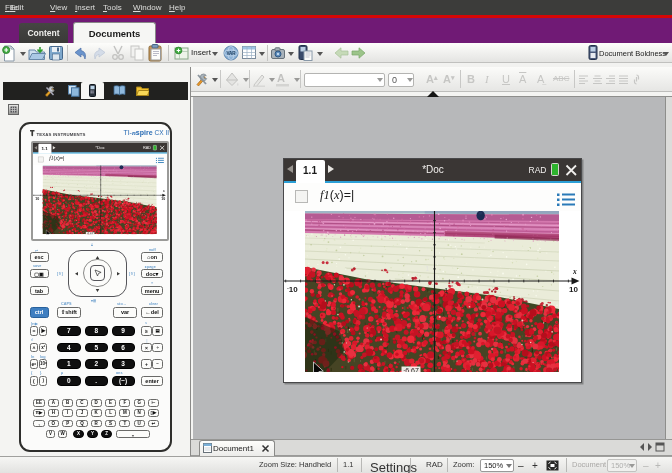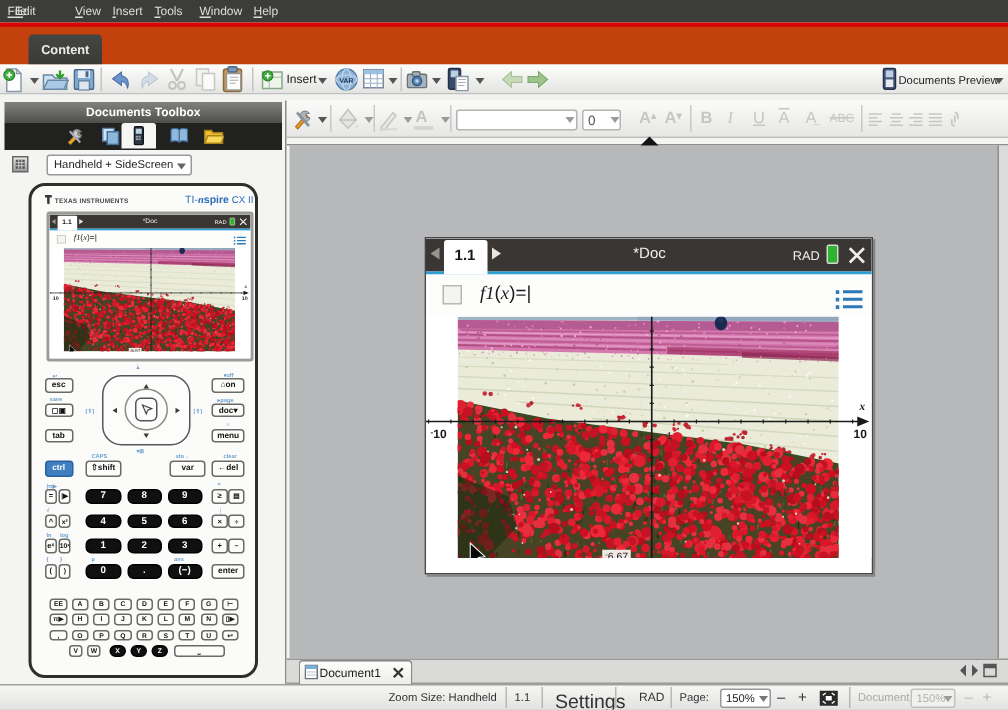--- a/index.html
+++ b/index.html
@@ -1,19 +1,19 @@
 <!DOCTYPE html>
 <html><head><meta charset="utf-8"><style>*{margin:0;padding:0;box-sizing:border-box}
 html,body{width:672px;height:473px;overflow:hidden}
 body{position:relative;font-family:"Liberation Sans",sans-serif;background:#f4f4f2;font-size:11px}
 .abs{position:absolute}
 #menubar{left:0;top:0;width:672px;height:15px;background:#3c3c3a;color:#dededc;font-size:8px}
 #menubar span{position:absolute;top:3px}
 #redline{left:0;top:15px;width:672px;height:2.5px;background:#d60606}
-#tabrow{left:0;top:17.5px;width:672px;height:25.5px;background:#c2410c}
+#tabrow{left:0;top:17.5px;width:672px;height:25.5px;background:#701a75}
 #tab-content{left:19px;top:5.5px;width:49px;height:20px;background:linear-gradient(#454543,#3a3a38);border-radius:3px 3px 0 0;color:#ededeb;font-weight:bold;text-align:center;line-height:20px;font-size:8.5px}
 #tab-docs{left:73px;top:4.5px;width:83px;height:21px;background:#f6f6f4;border:1px solid #888;border-bottom:none;border-radius:3px 3px 0 0;color:#1a1a1a;font-weight:bold;text-align:center;line-height:21px;font-size:9.5px}
 #toolbar1{left:0;top:43px;width:672px;height:20px;background:linear-gradient(#fdfdfb,#e4e4e2);border-bottom:1px solid #c0c0be}
 #gapstrip{left:0;top:63px;width:672px;height:4px;background:#f2f2f0}
 #toolbar2{left:191px;top:67px;width:481px;height:25px;background:linear-gradient(#fbfbf9,#e6e6e4);border-bottom:1px solid #bdbdbb}
 #whitestrip{left:191px;top:92px;width:481px;height:5px;background:#f4f4f2;border-bottom:1px solid #8e8e8c}
 #mainarea{left:193px;top:97px;width:479px;height:342px;background:#b7b8ba}
 #sorter-arrow{left:427px;top:91px;width:0;height:0;border-left:6px solid transparent;border-right:6px solid transparent;border-bottom:6px solid #141414}
 .sep1{position:absolute;top:45px;width:1px;height:16px;background:#c4c4c2}
 .sep2{position:absolute;width:1px;height:18px;background:#c8c8c6}
@@ -2242,20 +2242,21 @@
     <span style="left:10px"><u>E</u>dit</span>
     <span style="left:50px"><u>V</u>iew</span>
     <span style="left:75px"><u>I</u>nsert</span>
     <span style="left:103px"><u>T</u>ools</span>
     <span style="left:133px"><u>W</u>indow</span>
     <span style="left:169px"><u>H</u>elp</span>
 </div>
 <div class="abs" id="redline"></div>
 <div class="abs" id="tabrow">
     <div class="abs" id="tab-content">Content</div>
+    <div class="abs" id="tab-docs">Documents</div>
   </div>
 <div class="abs" id="toolbar1"></div>
 <svg class="abs" style="left:2px;top:45px" width="13" height="17">
     <path d="M2.5,1 h6.5 l3,3 v12 h-9.5 z" fill="#fefefe" stroke="#8898a8"></path>
     <path d="M9,1 v3 h3" fill="none" stroke="#8898a8"></path>
     <circle cx="4.2" cy="5" r="3.6" fill="#44ad44" stroke="#2a7a2a" stroke-width="0.8"></circle>
     <path d="M4.2,3.1 v3.8 M2.3,5 h3.8" stroke="#fff" stroke-width="1.1"></path>
   </svg>
 <div class="dar" style="left:20px;top:52px"></div>
 <svg class="abs" style="left:28px;top:46px" width="18" height="15">
@@ -2331,21 +2332,21 @@
     <path d="M14,4 v4 h-7 v3.2 L1,6 7,0.8 v3.2 z" fill="#c6dab8" stroke="#a8c098" stroke-width="0.7"></path>
   </svg>
 <svg class="abs" style="left:351px;top:47px" width="15" height="12">
     <path d="M1,4 v4 h7 v3.2 L14,6 8,0.8 v3.2 z" fill="#9cc48a" stroke="#78a868" stroke-width="0.7"></path>
   </svg>
 <svg class="abs" style="left:588px;top:45px" width="10" height="15">
     <rect x="1" y="0.5" width="8" height="14" rx="1.5" fill="#4a5a7a" stroke="#22304a"></rect>
     <rect x="2.5" y="2" width="5" height="4.5" fill="#bcd0e4"></rect>
     <rect x="2.5" y="8" width="5" height="5" fill="#e8ecf0"></rect>
   </svg>
-<div class="abs" style="left:599px;top:49px;font-size:7.5px;color:#222;white-space:nowrap">Documents Preview</div>
+<div class="abs" style="left:599px;top:49px;font-size:7.5px;color:#222;white-space:nowrap">Document Boldness</div>
 <div class="dar" style="left:663px;top:52px"></div>
 
 <div class="abs" id="gapstrip"></div>
 <div class="abs" id="toolbar2"></div>
 
 <svg class="abs" style="left:195px;top:72px" width="14" height="15">
     <path d="M2,12.5 L9,4.5 l1.5,1.5 -7,8 z" fill="#e89828" stroke="#a86818" stroke-width="0.7"></path>
     <path d="M8.5,2 a3.4,3.4 0 1 0 3.2,4.6 l-2.4,-0.4 -0.5,-2.3 2.5,-0.3 a3.4,3.4 0 0 0 -2.8,-1.6 z" fill="#aab4bc" stroke="#68727a" stroke-width="0.6"></path>
     <path d="M3,3 l8,9" stroke="#8a949c" stroke-width="1.8"></path>
   </svg>
@@ -2398,31 +2399,29 @@
   </svg>
 <svg class="abs" style="left:632px;top:74px" width="9" height="11">
     <path d="M4.5,1 a2,2 0 0 1 2,2 v2.5 M4.5,10 a2,2 0 0 1 -2,-2 v-2.5 M4.5,3 v4.5" stroke="#c6c6c4" stroke-width="1.2" fill="none"></path>
   </svg>
 <div class="abs" id="whitestrip"></div>
 <div class="abs" id="mainarea"></div>
 <div class="abs" style="left:665px;top:97px;width:1px;height:342px;background:#8e8e8c"></div>
 <div class="abs" style="left:666px;top:97px;width:6px;height:342px;background:#dcdcda"></div>
 <div class="abs" id="sorter-arrow"></div>
 <div class="abs" id="lpanel">
-  <div class="abs" id="tbhead">Documents Toolbox</div>
   <div class="abs" id="tbicons"></div>
 
   <div class="abs" id="mini-icon">
       <svg width="9" height="9" style="position:absolute;left:0;top:0">
         <rect x="1.5" y="1.5" width="6" height="6" fill="#55555a"></rect>
         <path d="M1.5,3.5 h6 M1.5,5.5 h6 M3.5,1.5 v6 M5.5,1.5 v6" stroke="#cfcfcd" stroke-width="0.7"></path>
       </svg>
     </div>
   <div class="dar" style="left:21px;top:109px"></div>
-  <div class="abs" id="combo1">Handheld + SideScreen<span style="position:absolute;right:3px;top:5px;width:0;height:0;border-left:3px solid transparent;border-right:3px solid transparent;border-top:4px solid #666"></span></div>
   <div class="abs" id="calc">
   <svg class="abs" style="left:8px;top:5px" width="62" height="9">
         <path d="M1,1 h4.5 v1.6 h-1.4 v3.6 c0,1.3 -1.7,1.3 -1.7,0 v-3.6 h-1.4 z" fill="#3a3a38"></path>
         <text x="7.5" y="6.6" font-size="4.3" fill="#46464a" font-weight="bold" letter-spacing="0.15">TEXAS INSTRUMENTS</text>
       </svg>
       <div class="abs" style="left:90px;top:4.5px;width:58px;text-align:right;font-size:7px;color:#2a6cb4;white-space:nowrap">TI-<span style="font-style:italic;font-family:'Liberation Serif',serif;font-weight:bold">n</span><b>spire</b> <span style="font-size:6.5px">CX II</span></div>
       <div class="abs" id="calcscreen">
         <div style="position:absolute;left:0;top:0;width:134px;height:96px;overflow:hidden">
           <div class="pagecontent" style="transform:scale(0.4497,0.4286);transform-origin:0 0">
             <div class="pagecontent">
@@ -2701,21 +2700,21 @@
 
 <div class="abs" style="left:0;top:456px;width:672px;height:17px;background:linear-gradient(#f6f6f4,#e2e2e0);border-top:1px solid #a0a09e"></div>
 <div class="abs" style="left:259px;top:460px;font-size:7.5px;color:#333;white-space:nowrap">Zoom Size: Handheld</div>
 <div class="abs" style="left:337px;top:458px;width:1px;height:14px;background:#b8b8b6"></div>
 <div class="abs" style="left:343px;top:460px;font-size:7.5px;color:#333;white-space:nowrap">1.1</div>
 <div class="abs" style="left:361px;top:458px;width:1px;height:14px;background:#b8b8b6"></div>
 <div class="abs" style="left:370px;top:460px;font-size:13px;color:#333;white-space:nowrap">Settings</div>
 <div class="abs" style="left:410px;top:458px;width:1px;height:14px;background:#b8b8b6"></div>
 <div class="abs" style="left:426px;top:459.5px;font-size:8px;color:#333;white-space:nowrap">RAD</div>
 <div class="abs" style="left:447px;top:458px;width:1px;height:14px;background:#b8b8b6"></div>
-<div class="abs" style="left:453px;top:460px;font-size:7.5px;color:#333;white-space:nowrap">Page:</div>
+<div class="abs" style="left:453px;top:460px;font-size:7.5px;color:#333;white-space:nowrap">Zoom:</div>
 <div class="abs" style="left:480px;top:458.5px;width:34px;height:13px;background:#fff;border:1px solid #999;border-radius:2px;font-size:7.5px;color:#222;padding-left:3px;line-height:11px">150%</div>
 <div class="dar" style="left:506px;top:464px;border-top-color:#777"></div>
 <div class="abs" style="left:518px;top:460px;font-size:10px;color:#333;white-space:nowrap">–</div>
 <div class="abs" style="left:532px;top:460px;font-size:10px;color:#333;white-space:nowrap">+</div>
 <svg class="abs" style="left:546px;top:460px" width="13" height="11">
     <rect x="0.5" y="0.5" width="12" height="10" fill="#2a2a28"></rect>
     <path d="M2.5,3.5 l2,-1.5 M10.5,3.5 l-2,-1.5 M2.5,7.5 l2,1.5 M10.5,7.5 l-2,1.5" stroke="#fff" stroke-width="1"></path>
     <rect x="4.5" y="4" width="4" height="3" fill="#fff"></rect>
   </svg>
 <div class="abs" style="left:566px;top:458px;width:1px;height:14px;background:#b8b8b6"></div>

